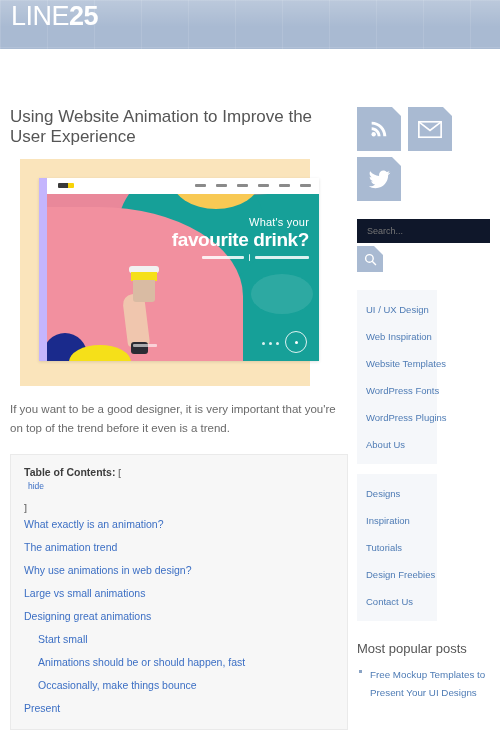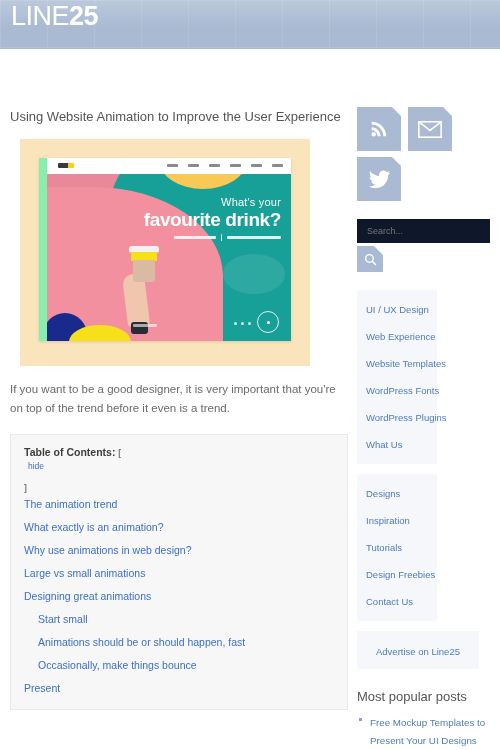--- a/index.html
+++ b/index.html
@@ -45,35 +45,35 @@
   }
   .sidebar{
     position:absolute;
     left:357px; top:58px;
     width:133px;
   }
 
   
   .post-title{
     margin:0 0 12px 0;
-    font-size:13px;
+    font-size:17px;
     line-height:20px;
     font-weight:400;
     color:#555555;
   }
   .featured-wrap{
     background:#fae4bb;
     padding:19px 19px 25px 19px;
     margin:0 0 14px 10px;
     width:290px;
   }
   .browser{
     position:relative;
-    width:252px; height:183px;
-    background:#86efac;
+    width:280px; height:183px;
+    background:#c4b5fd;
     overflow:hidden;
     box-shadow:0 1px 3px rgba(0,0,0,.12);
     padding-left:8px;
   }
   .browser-bar{
     position:relative;
     height:16px;
     background:#ffffff;
   }
   .bb-logo{
@@ -332,22 +332,22 @@
       </div>
     </div>
 
     <p class="body-text">If you want to be a good designer, it is very important that you're on top of the trend before it even is a trend.</p>
 
     <div class="toc">
       <div class="toc-head">
         <span>Table of Contents:</span>
         <span class="brk">[</span><a href="#" class="hide" style="text-decoration:none">hide</a><span class="brk">]</span>
       </div>
+      <a href="#">What exactly is an animation?</a>
       <a href="#">The animation trend</a>
-      <a href="#">What exactly is an animation?</a>
       <a href="#">Why use animations in web design?</a>
       <a href="#">Large vs small animations</a>
       <a href="#">Designing great animations</a>
       <a href="#" class="sub">Start small</a>
       <a href="#" class="sub">Animations should be or should happen, fast</a>
       <a href="#" class="sub">Occasionally, make things bounce</a>
       <a href="#">Present</a>
     </div>
 
   </div>
@@ -382,38 +382,35 @@
       <button class="search-btn fold">
         <svg width="13" height="13" viewBox="0 0 24 24" fill="none" stroke="#fff" stroke-width="2.6" aria-hidden="true">
           <circle cx="10" cy="10" r="7"></circle>
           <path d="M15.2 15.2L22 22"></path>
         </svg>
       </button>
     </div>
 
     <div class="menu-box">
       <a href="#">UI / UX Design</a>
-      <a href="#">Web Experience</a>
+      <a href="#">Web Inspiration</a>
       <a href="#">Website Templates</a>
       <a href="#">WordPress Fonts</a>
       <a href="#">WordPress Plugins</a>
-      <a href="#">What Us</a>
+      <a href="#">About Us</a>
     </div>
 
     <div class="menu-box second">
       <a href="#">Designs</a>
       <a href="#">Inspiration</a>
       <a href="#">Tutorials</a>
       <a href="#">Design Freebies</a>
       <a href="#">Contact Us</a>
     </div>
 
-    <div class="advert">
-      <a href="#">Advertise on Line25</a>
-    </div>
 
     <h2 class="popular-head">Most popular posts</h2>
     <ul class="popular">
       <li><a href="#">Free Mockup Templates to Present Your UI Designs</a></li>
 
     </ul>
   </div>
 </div>
 
 </body></html>

